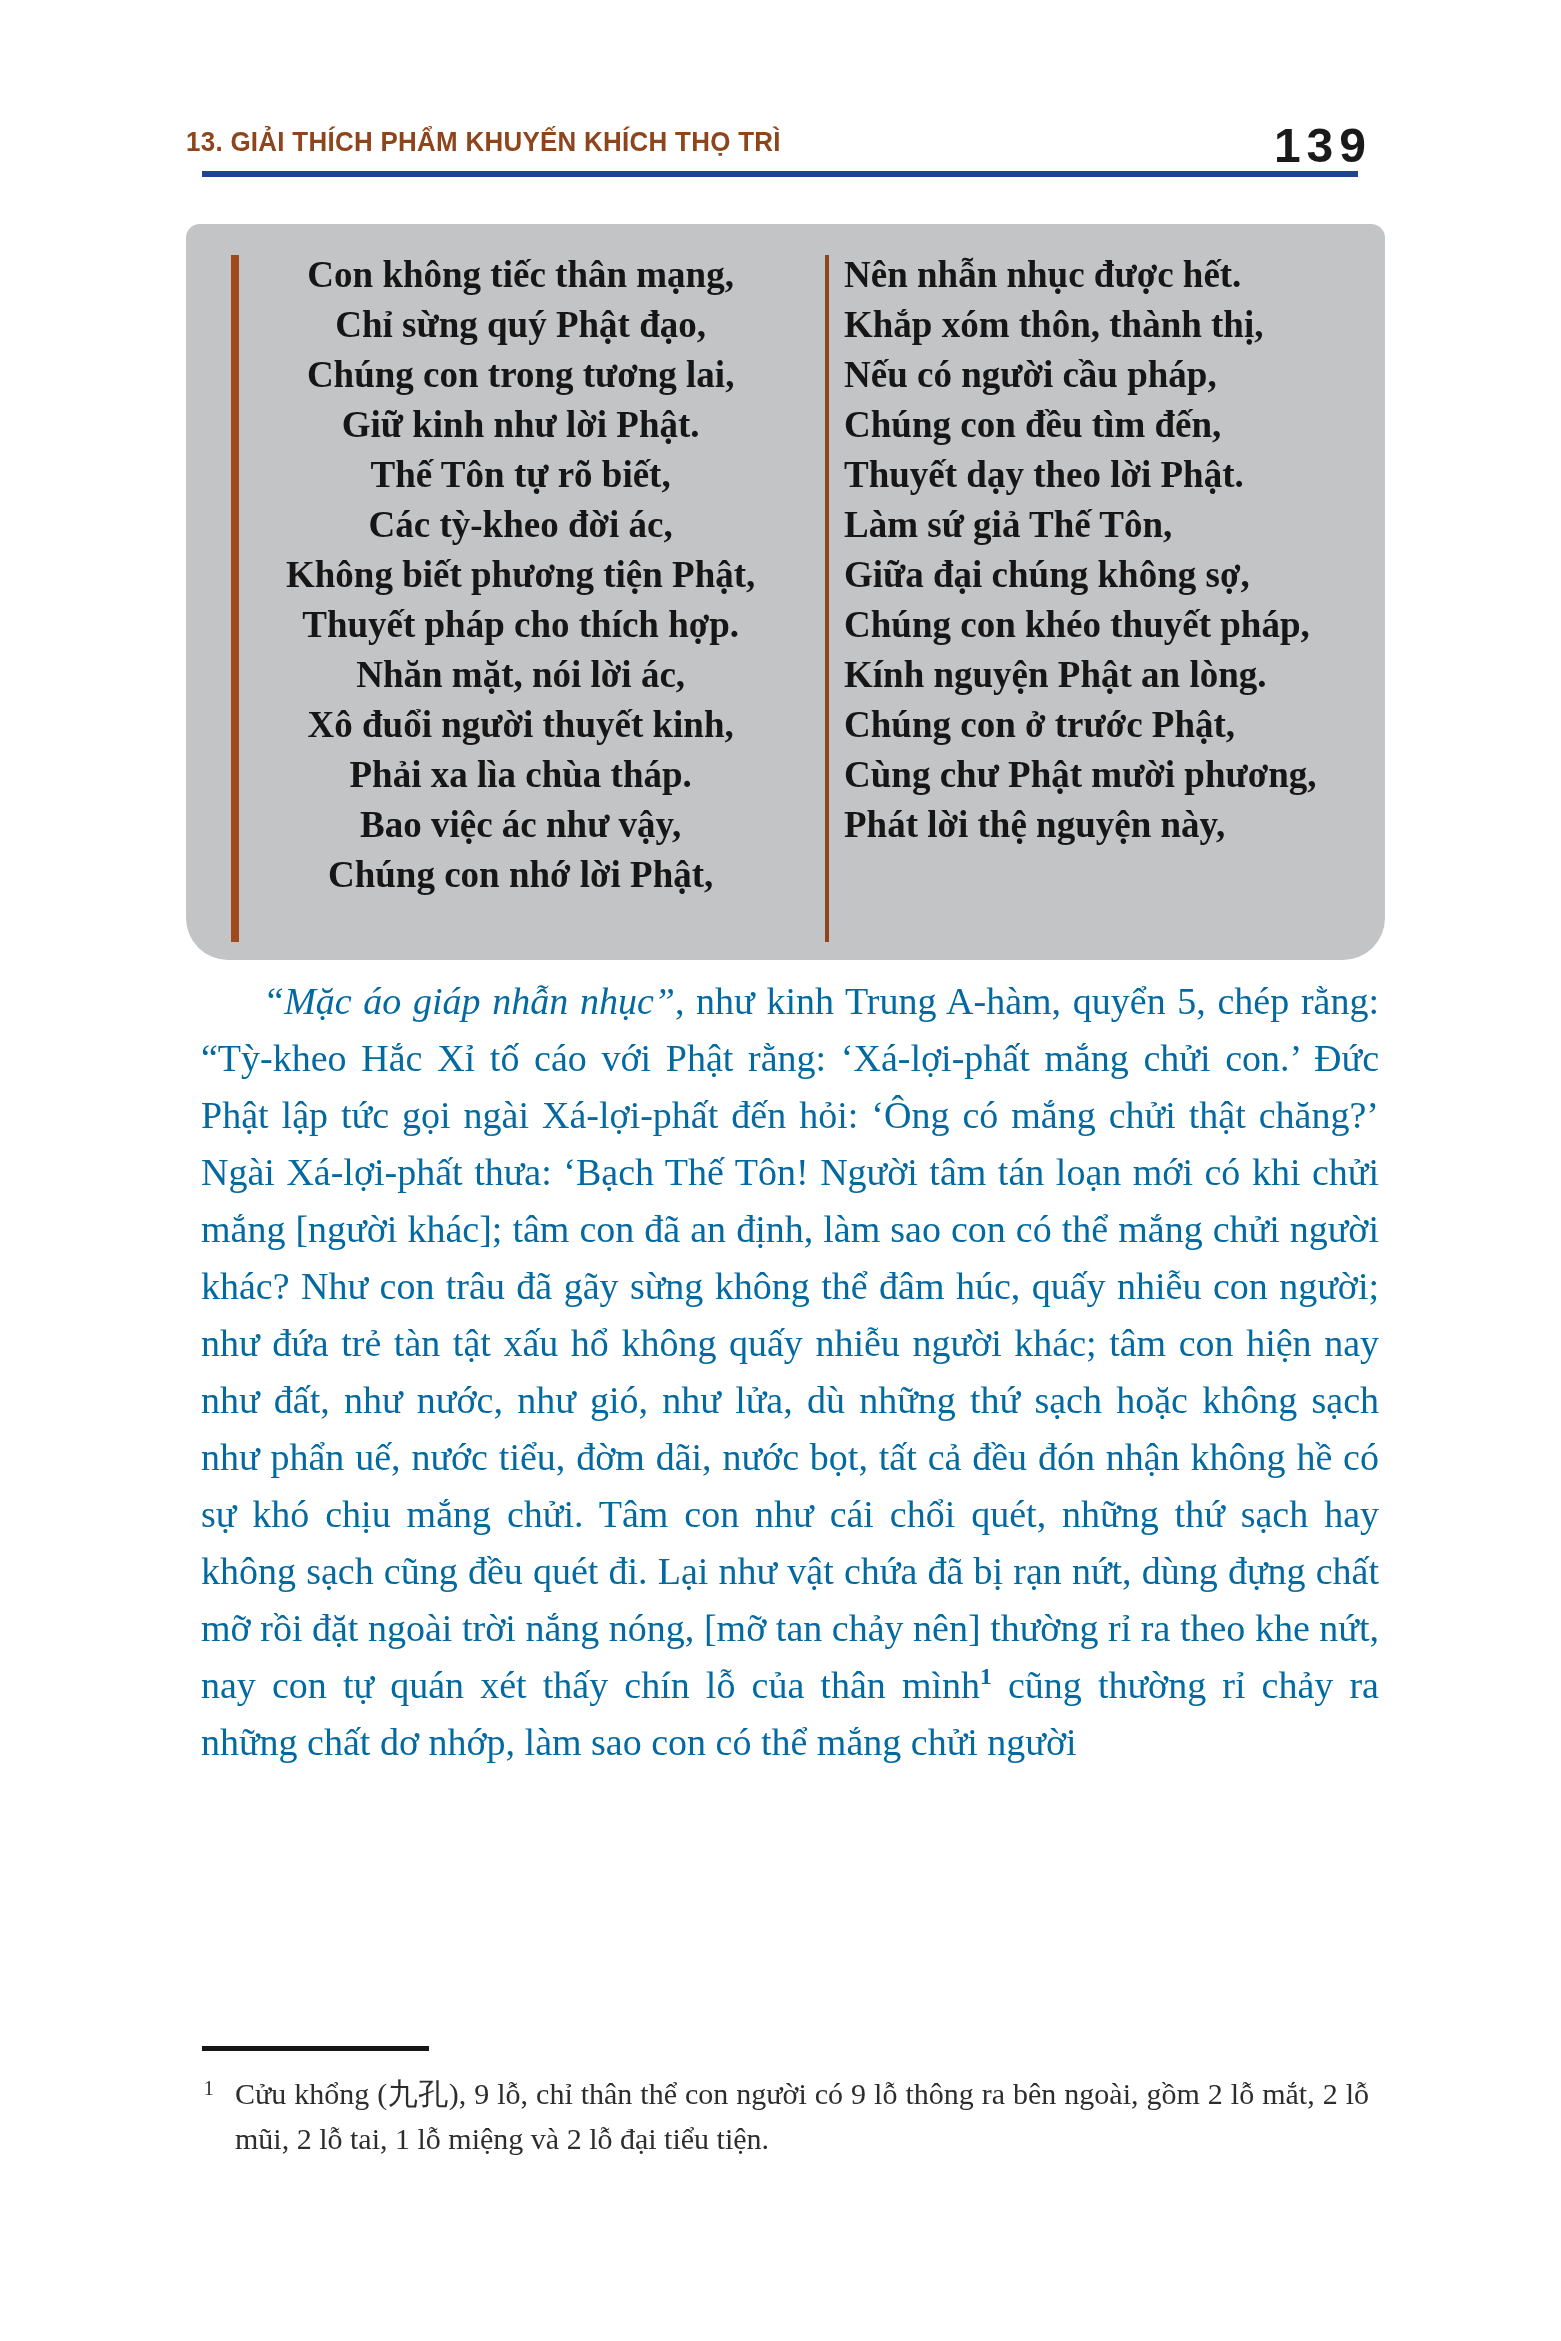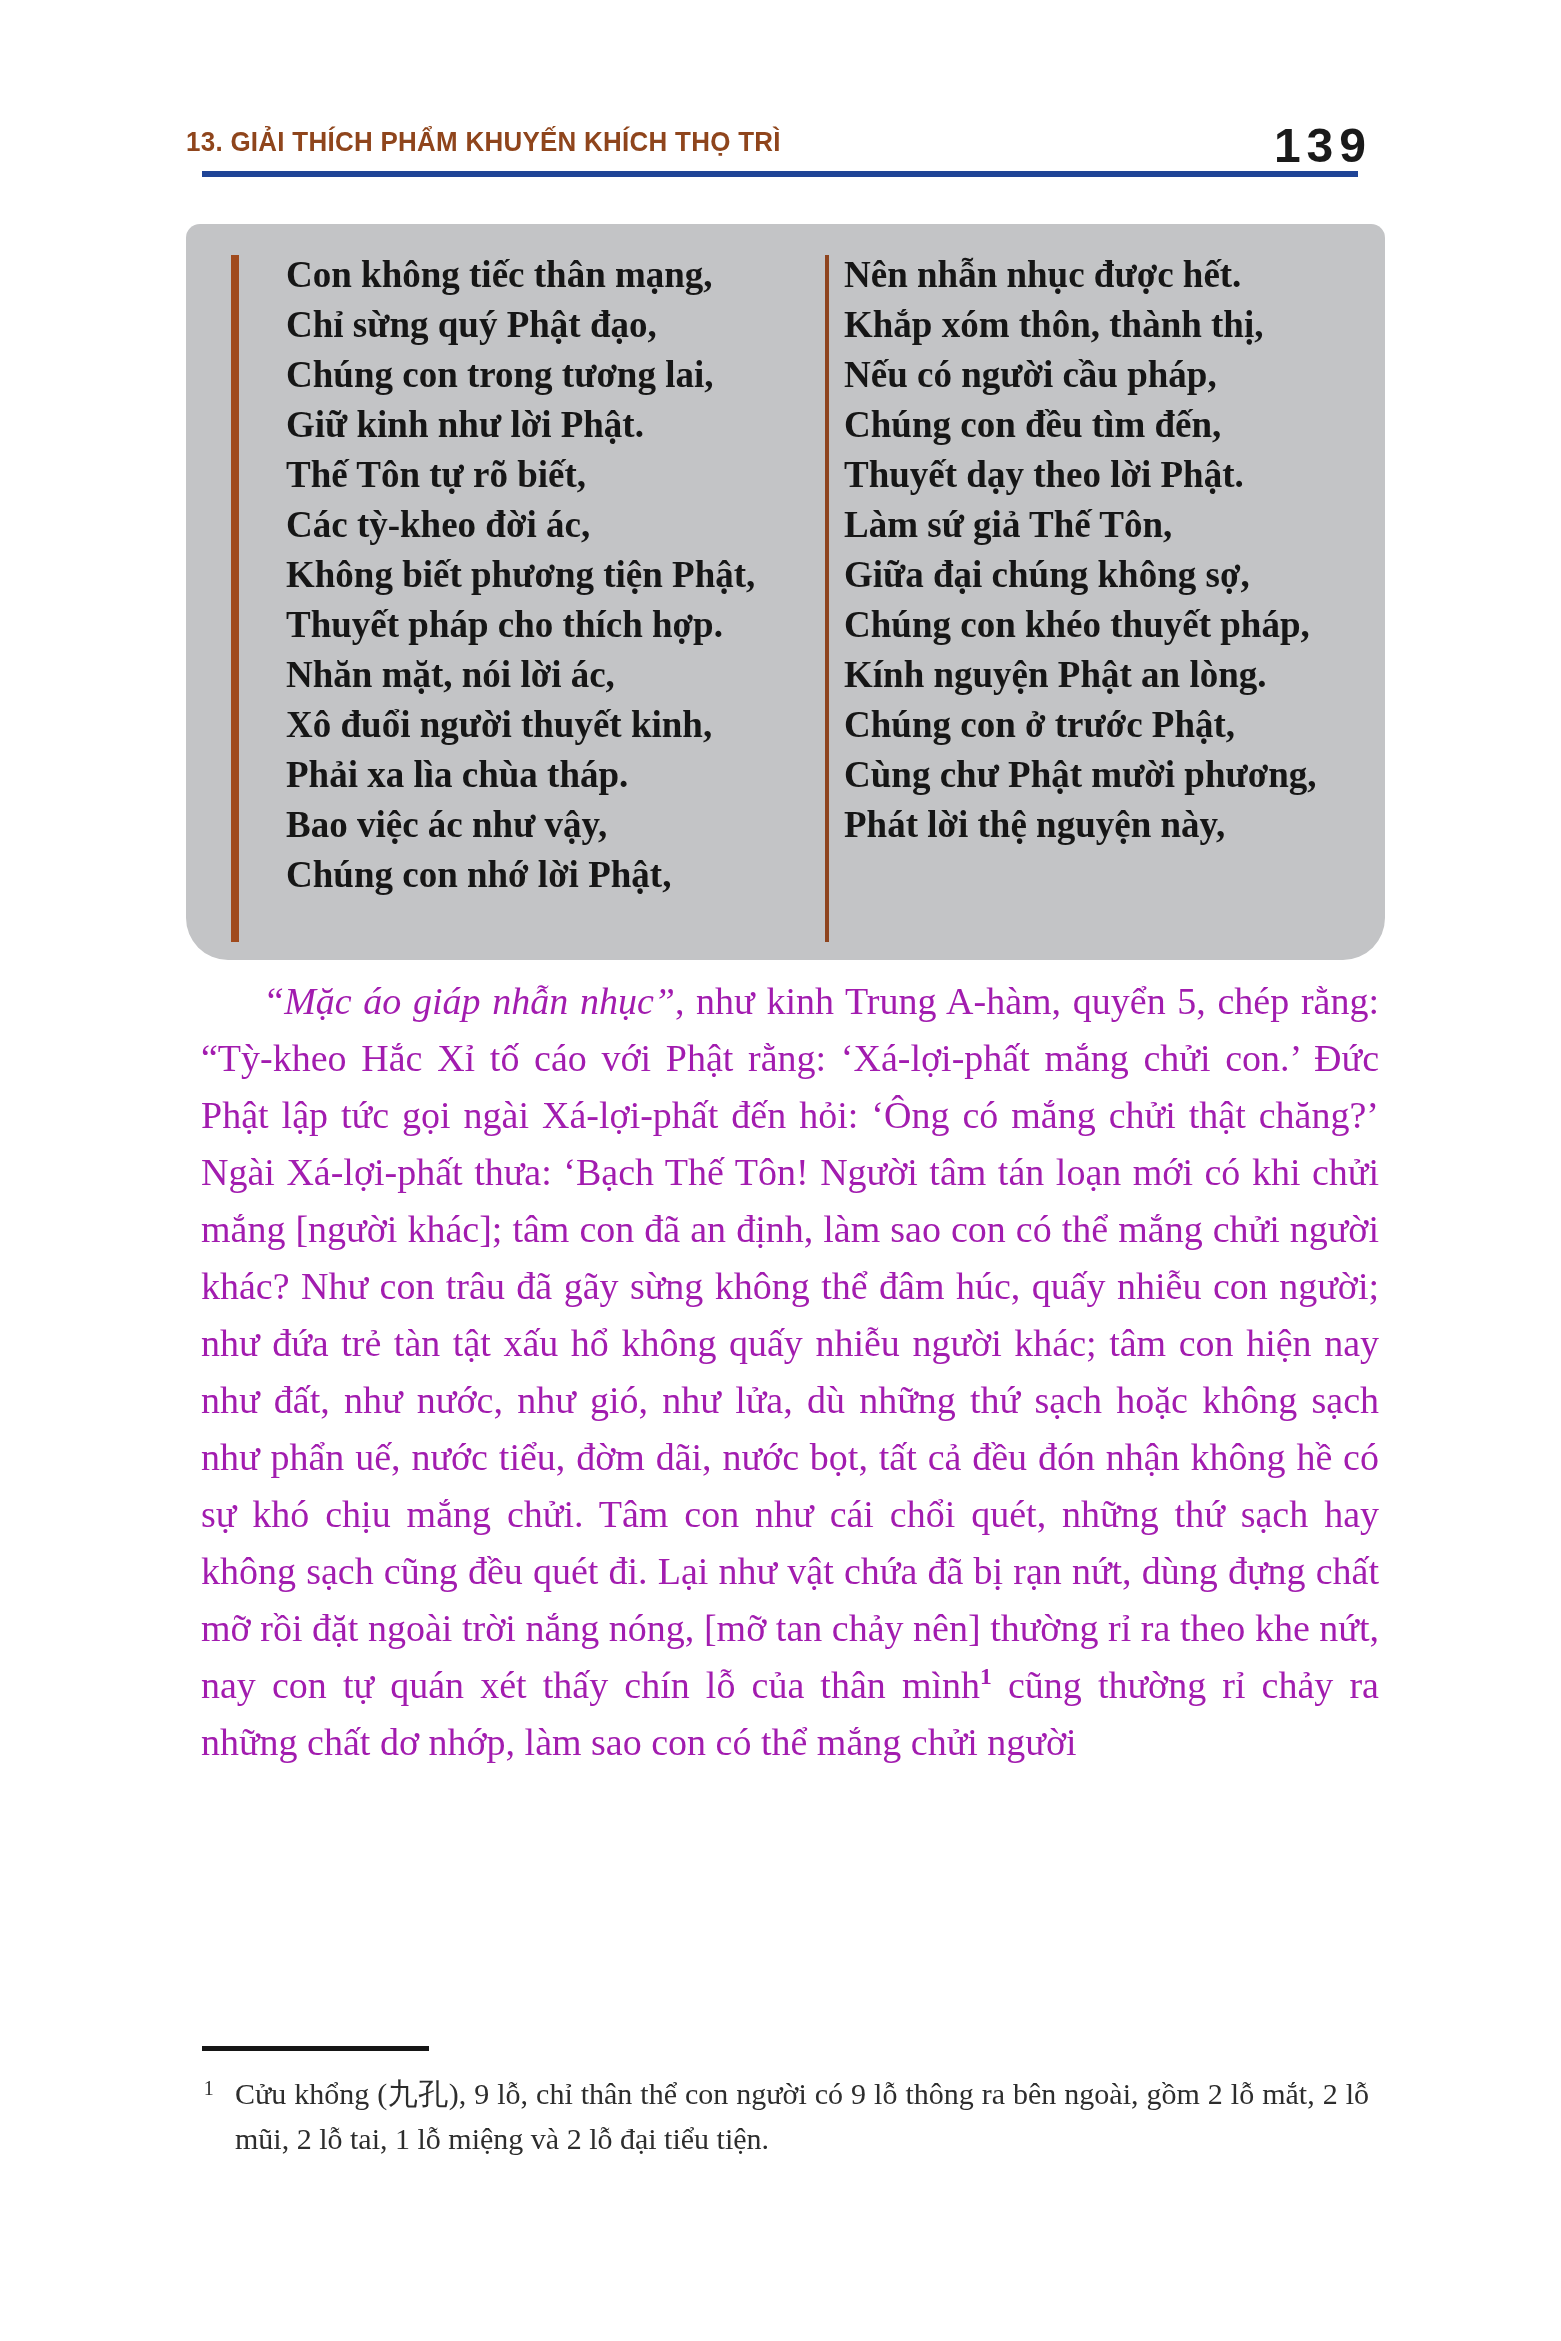--- a/index.html
+++ b/index.html
@@ -36,28 +36,28 @@
     background:#A04A1C;
   }
   .verse-column-divider {
     position:absolute; left:639px; top:31px; width:3.5px; height:687px;
     background:#8E441E;
   }
   .verse-col {
     position:absolute; top:26px; font-weight:bold; font-size:37px;
     line-height:50px; color:#161616; white-space:nowrap;
   }
-  .verse-col.left  { left:100px; }
+  .verse-col.left  { left:100px;text-align:center; }
   .verse-col.right { left:658px; }
 
   
   .body-paragraph {
     position:absolute; left:201px; top:973px; width:1178px; margin:0;
     font-size:38px; line-height:57px; text-align:justify;
-    text-indent:62px; color:#a21caf;
+    text-indent:62px; color:#0369a1;
   }
   .lead-italic { font-style:italic; }
   .fn-ref { font-size:0.62em; vertical-align:super; line-height:0; font-weight:bold; }
 
   
   .footnote-separator {
     position:absolute; left:202px; top:2046px; width:227px; height:5.2px;
     background:#161616;
   }
   .footnote {

